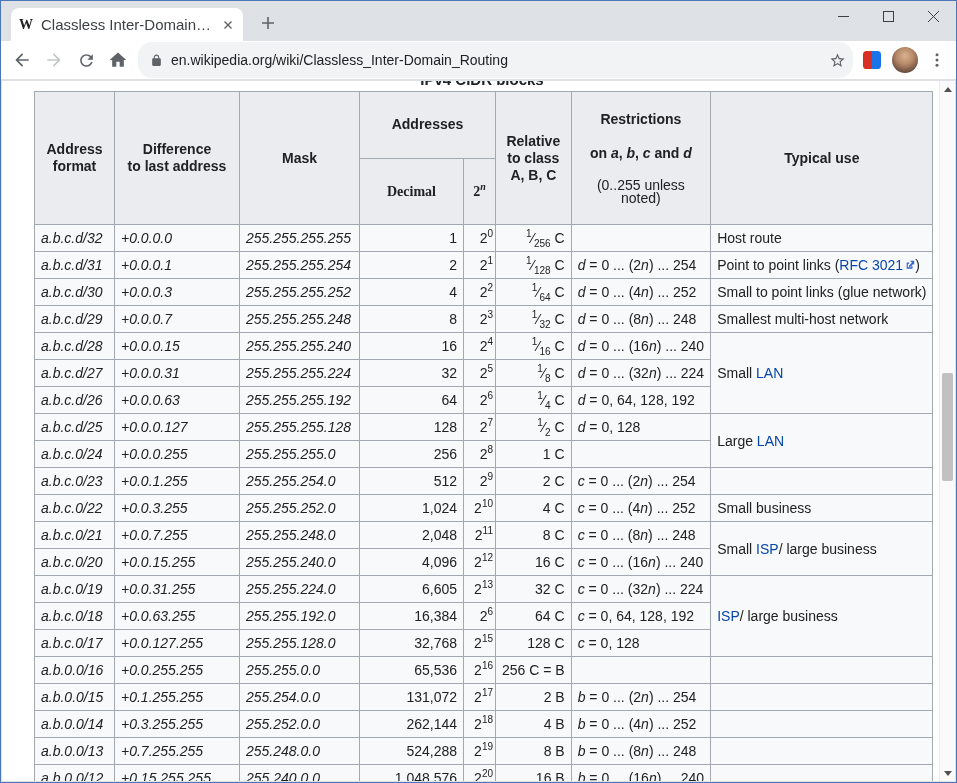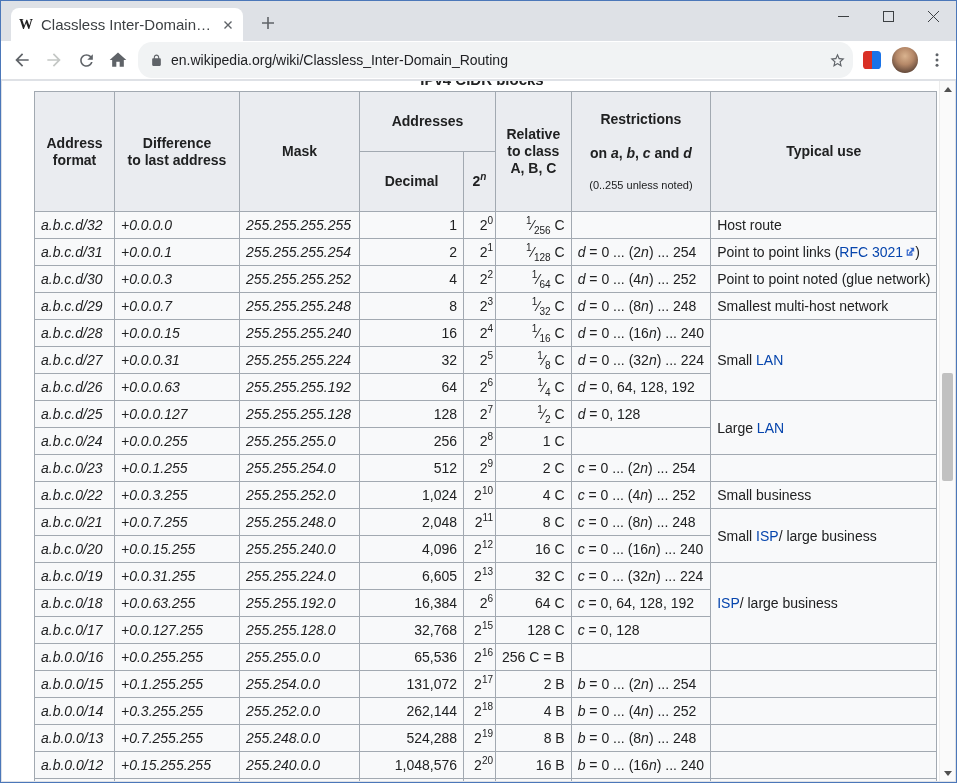--- a/index.html
+++ b/index.html
@@ -30,22 +30,22 @@
 
   
   .content { position:absolute; top:80px; left:1px; right:17px; bottom:1px; background:#fff; overflow:hidden; }
   .article { position:absolute; top:-11px; left:32px; }
   .tcaption { width:896px; text-align:center; font-weight:bold; font-size:15px; line-height:20px; height:21px; color:#202122; }
 
   table { border-collapse:collapse; table-layout:fixed; background:#f8f9fa; font-size:14px; color:#202122; }
   th, td { border:1px solid #a2a9b1; }
   th { background:#eaecf0; font-weight:bold; text-align:center; padding:2px 4px; line-height:17px; white-space:pre-line; }
   thead tr:nth-child(1) .th-addr-group { height:33px; }
-  thead tr:nth-child(2) th { height:33px; }
-  .th-note { font-size:11px; font-weight:normal; line-height:13px; }
+  thead tr:nth-child(2) th { height:33px;font-family:Liberation Serif, serif; }
+  .th-note { font-size:14px; font-weight:normal; line-height:13px; }
   td { height:26px; line-height:26px; padding:0 6px; white-space:nowrap; overflow:hidden; }
   .c-fmt, .c-diff, .c-mask { font-style:italic; }
   .c-dec, .c-rel { text-align:right; }
   .c-exp { text-align:right; padding:0 2px; }
   sup, sub { font-size:10px; line-height:0; }
   a { color:#0645ad; text-decoration:none; }
   .ext { margin-left:2px; }
 
   
   .scrollbar { position:absolute; top:80px; right:1px; bottom:1px; width:16px; background:#fafafa; border-left:1px solid #ececec; }
@@ -212,21 +212,21 @@
                 </svg>)</td>
             </tr>
             <tr>
               <td class="c-fmt">a.b.c.d/30</td>
               <td class="c-diff">+0.0.0.3</td>
               <td class="c-mask">255.255.255.252</td>
               <td class="c-dec">4</td>
               <td class="c-exp">2<sup>2</sup></td>
               <td class="c-rel"><sup>1</sup>⁄<sub>64</sub> C</td>
               <td class="c-res"><i>d</i> = 0 ... (4<i>n</i>) ... 252</td>
-              <td class="c-use">Point to point noted (glue network)</td>
+              <td class="c-use">Small to point links (glue network)</td>
             </tr>
             <tr>
               <td class="c-fmt">a.b.c.d/29</td>
               <td class="c-diff">+0.0.0.7</td>
               <td class="c-mask">255.255.255.248</td>
               <td class="c-dec">8</td>
               <td class="c-exp">2<sup>3</sup></td>
               <td class="c-rel"><sup>1</sup>⁄<sub>32</sub> C</td>
               <td class="c-res"><i>d</i> = 0 ... (8<i>n</i>) ... 248</td>
               <td class="c-use">Smallest multi-host network</td>

